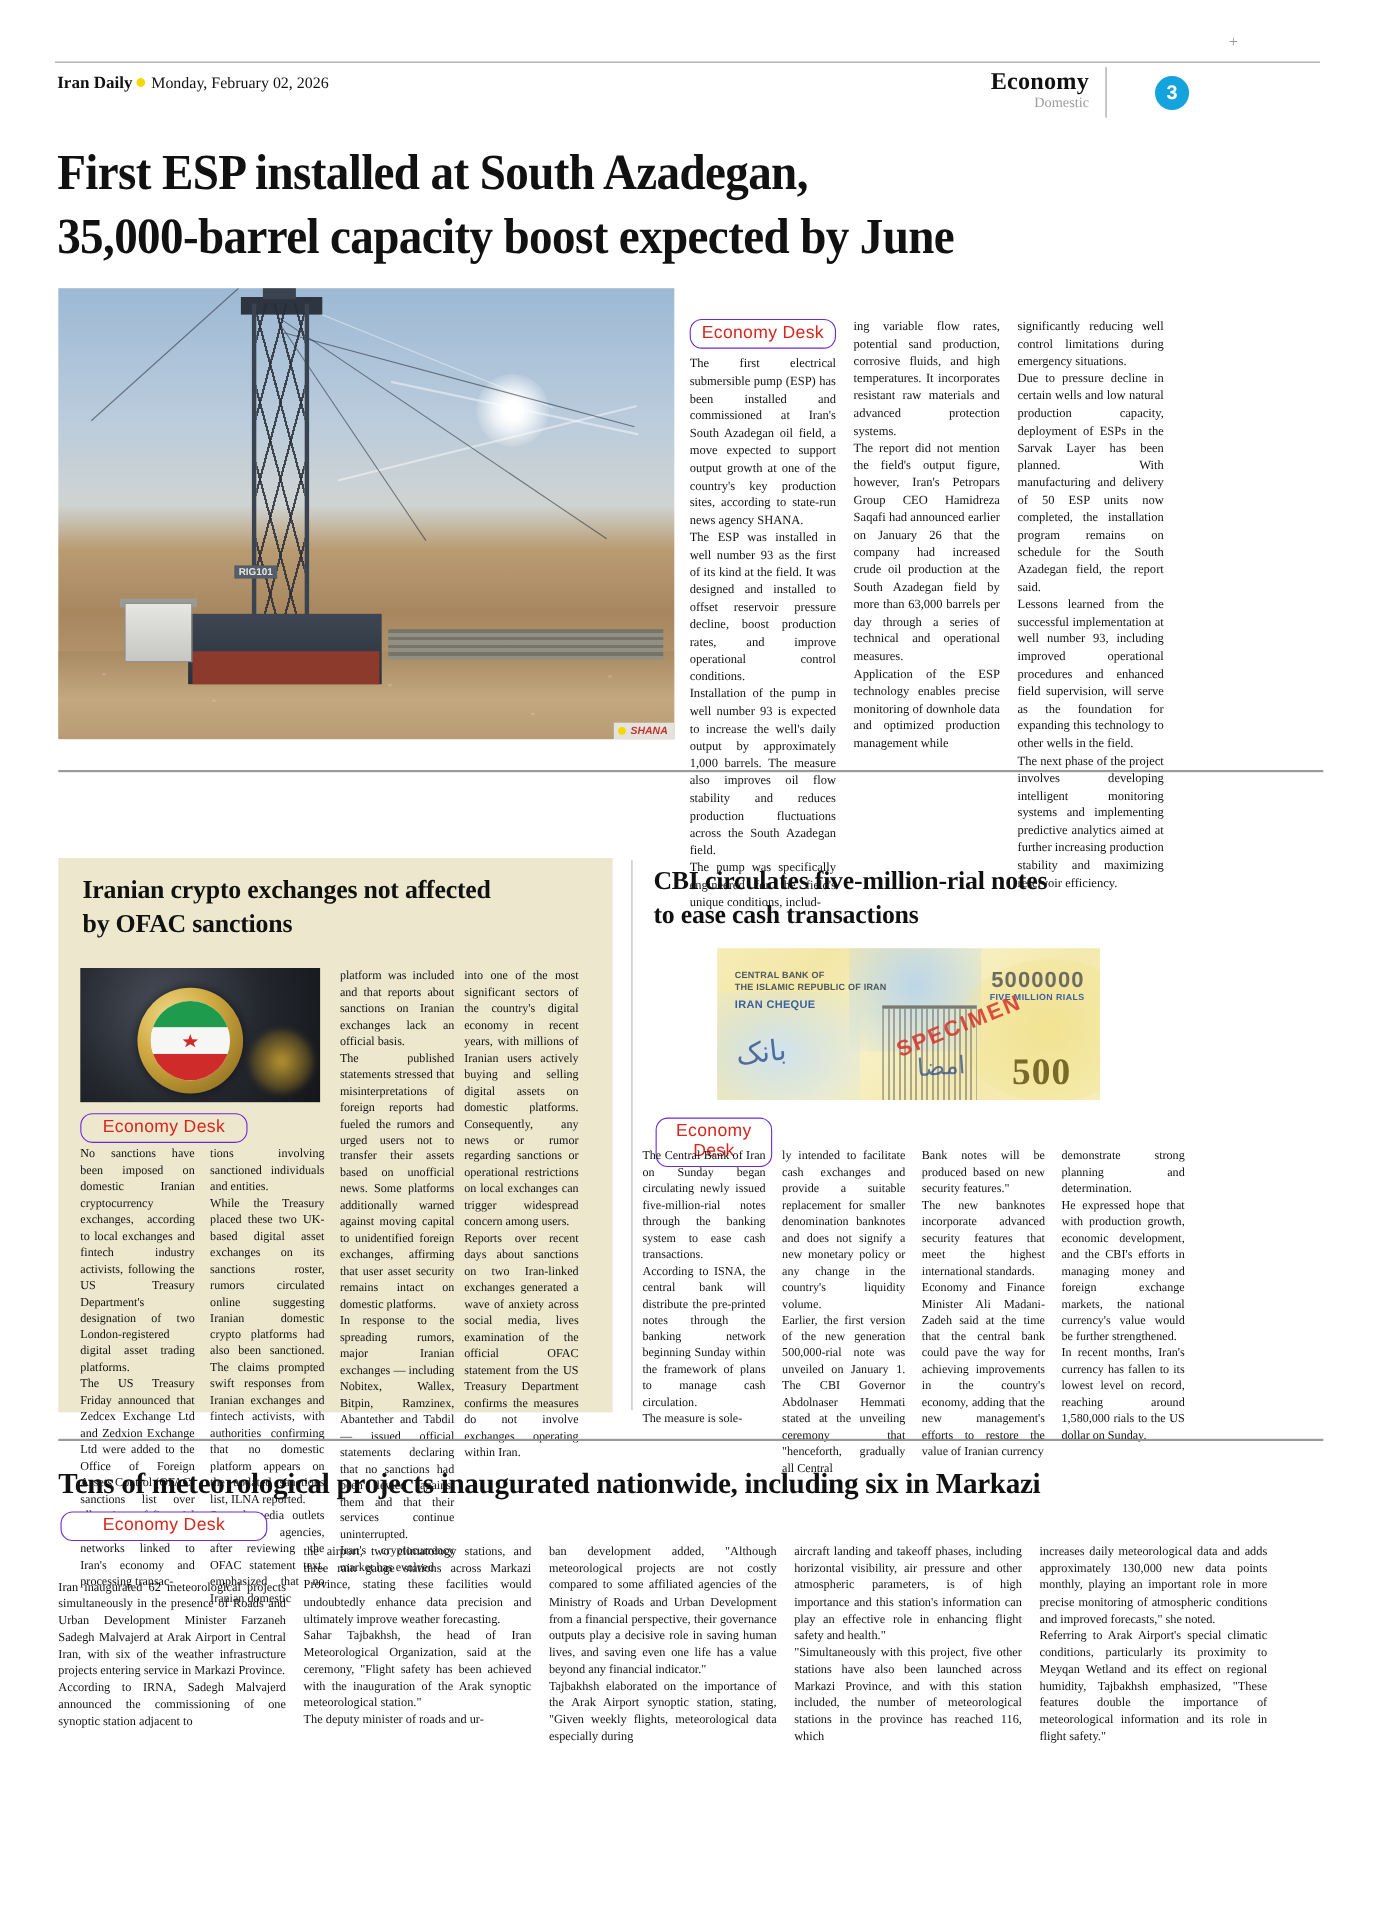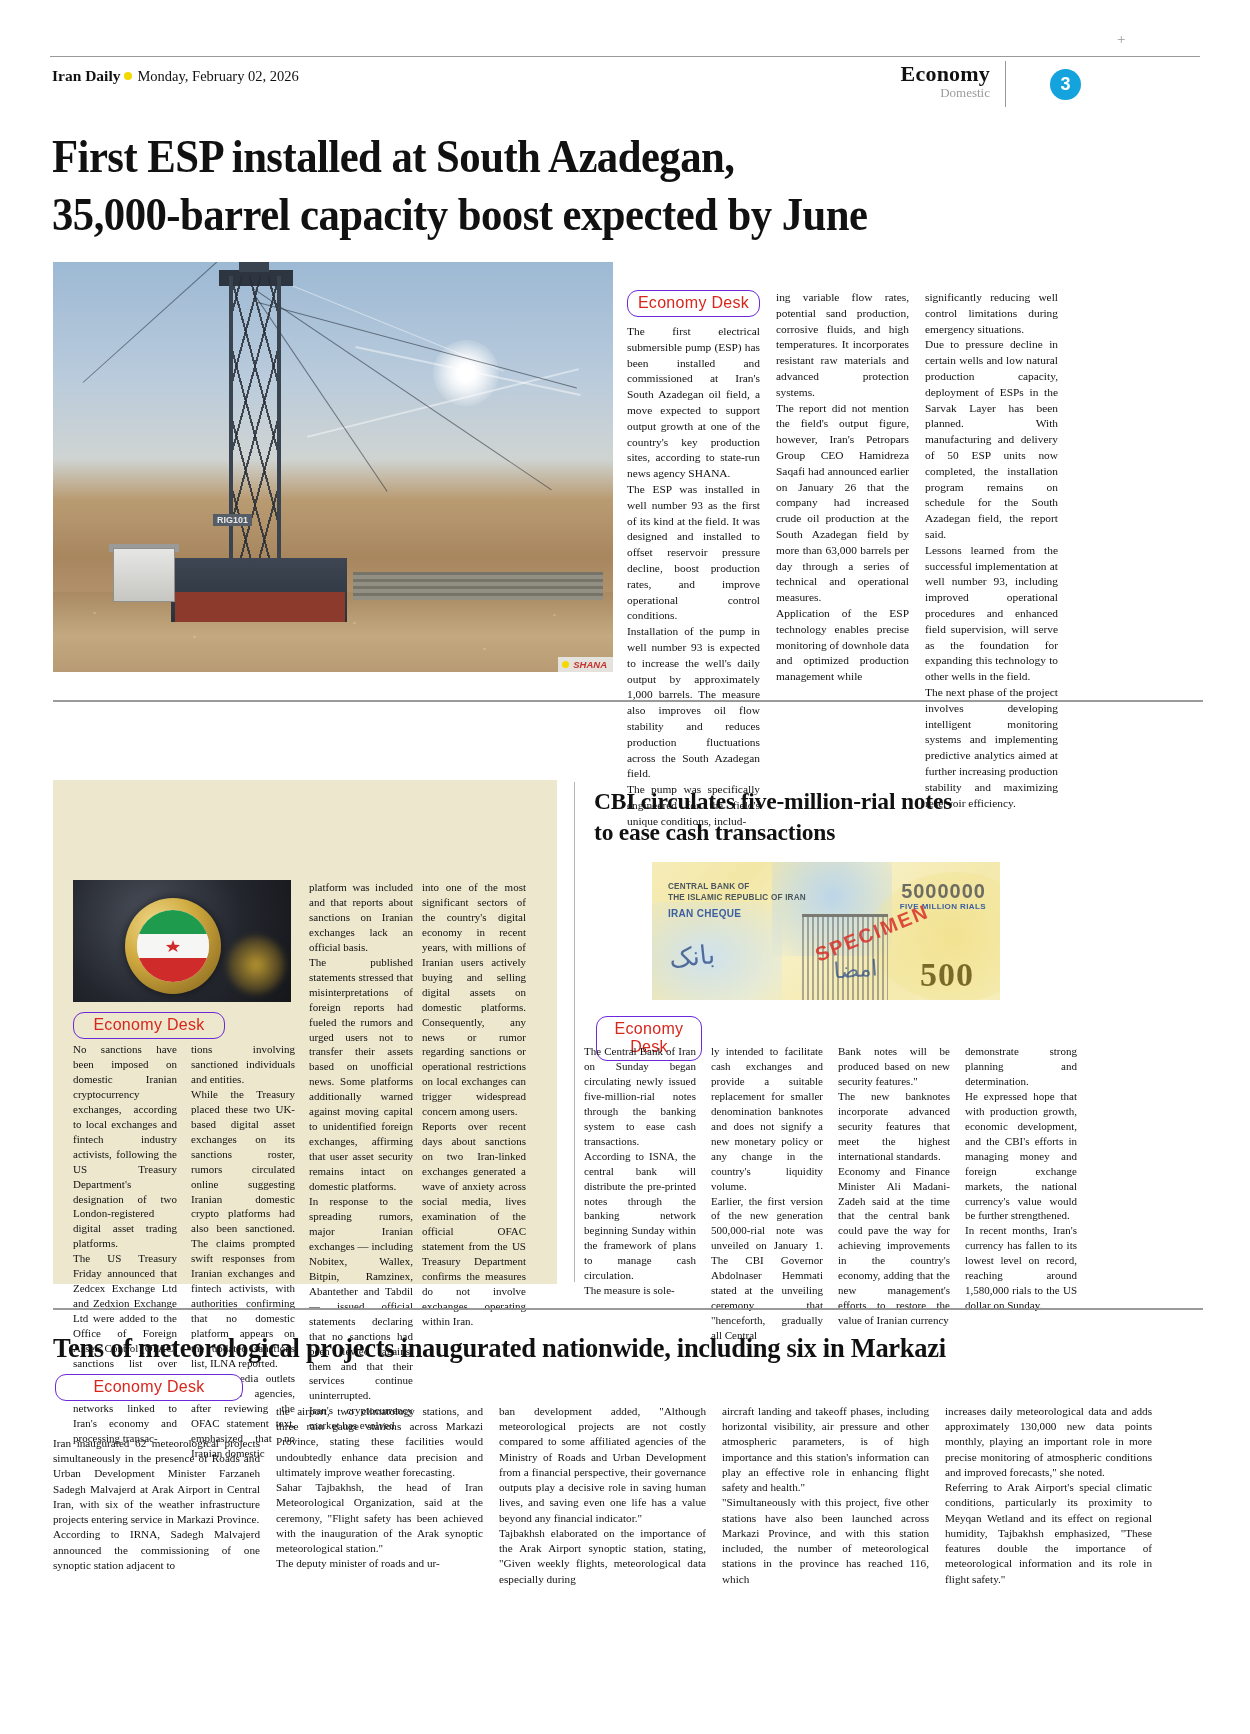--- a/index.html
+++ b/index.html
@@ -405,20 +405,24 @@
           <p>Due to pressure decline in certain wells and low natural production capacity, deployment of ESPs in the Sarvak Layer has been planned. With manufacturing and delivery of 50 ESP units now completed, the installation program remains on schedule for the South Azadegan field, the report said.</p>
           <p>Lessons learned from the successful implementation at well number 93, including improved operational procedures and enhanced field supervision, will serve as the foundation for expanding this technology to other wells in the field.</p>
           <p>The next phase of the project involves developing intelligent monitoring systems and implementing predictive analytics aimed at further increasing production stability and maximizing reservoir efficiency.</p>
         </div>
     </div>
   </div>
 
   <div class="hr-thin" style="left:53px; top:700px; width:1150px;"></div>
 
   <div class="crypto-panel">
+    <h2 class="crypto-head">
+      <span>Iranian crypto exchanges not affected</span><br>
+      <span>by OFAC sanctions</span>
+    </h2>
 
     <div class="coin-photo">
       <div class="coin">
         <div class="coin-inner">
           <div class="flag-g"></div>
           <div class="flag-w">
             <div class="flag-emblem"></div>
           </div>
           <div class="flag-r"></div>
         </div>

